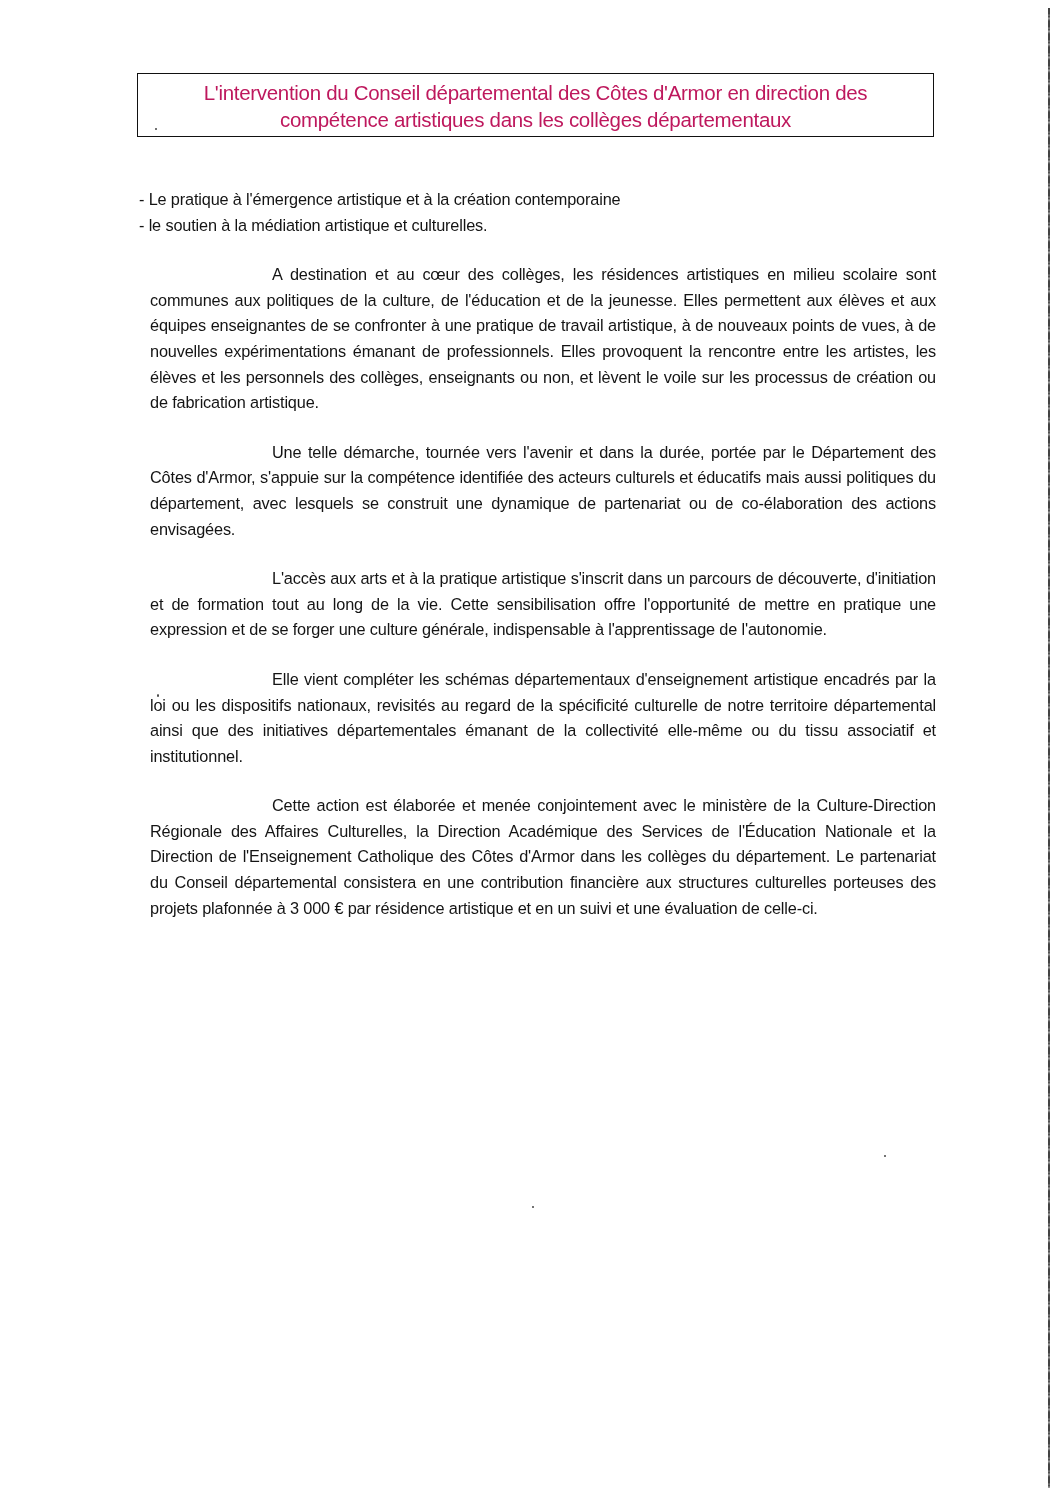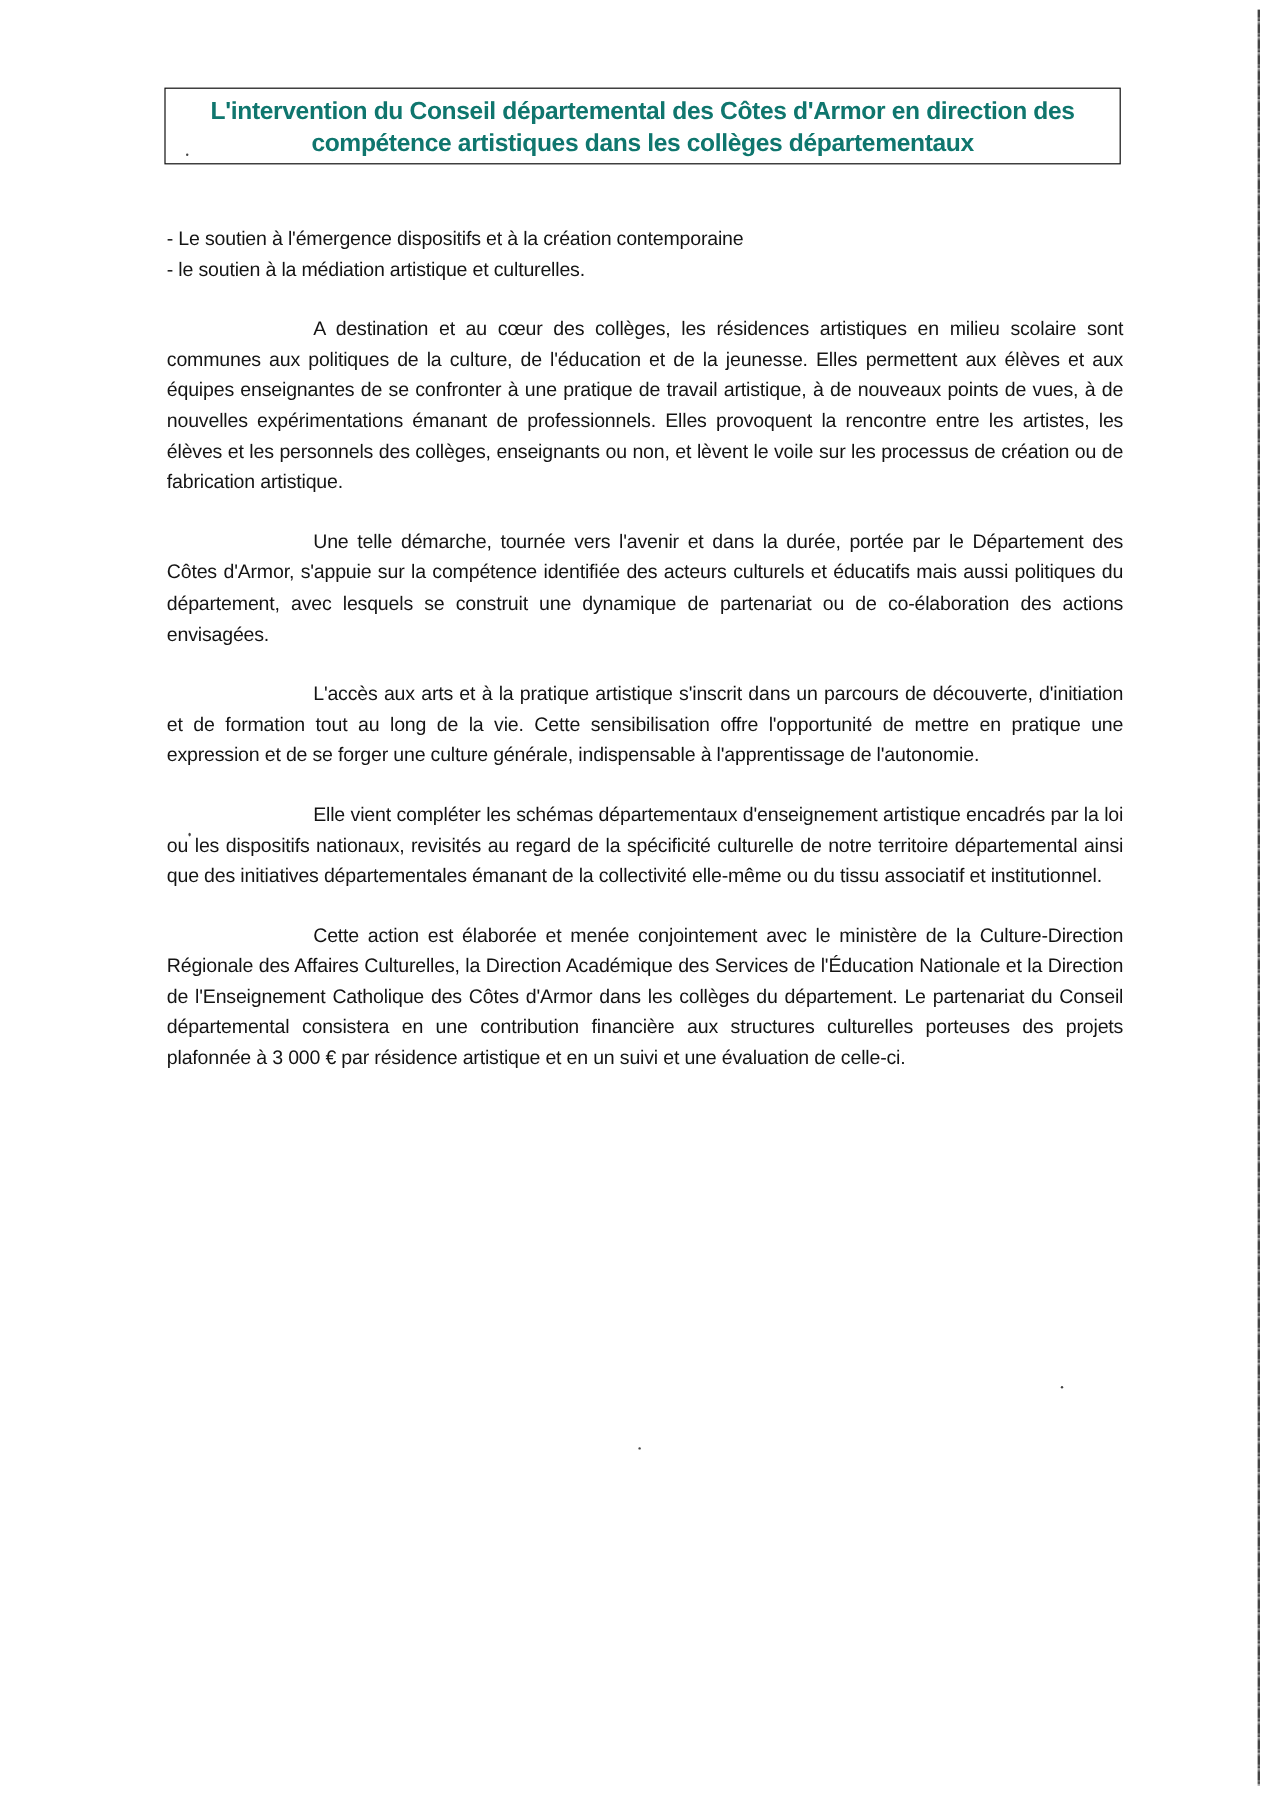--- a/index.html
+++ b/index.html
@@ -31,38 +31,38 @@
       width: 797px;
       height: 64px;
       border: 1.5px solid #111;
       box-sizing: border-box;
       text-align: center;
       padding-top: 5px;
     }
     .title-line {
       display: block;
       font-family: "Liberation Sans", sans-serif;
-      font-weight: bold;
+      font-weight: normal;
       font-size: 20.5px;
       line-height: 27px;
       letter-spacing: -0.3px;
-      color: #0f766e;
+      color: #be185d;
     }
     .content {
       position: absolute;
       left: 139px;
       top: 187px;
       width: 797px;
       font-family: "Liberation Sans", sans-serif;
       font-size: 16.3px;
       line-height: 25.6px;
       color: #141414;
     }
     .para {
-      margin: 0 0 24px 0;
+      margin: 0 0 24px 11px;
       text-align: justify;
       text-indent: 122px;
       letter-spacing: -0.15px;
     }
     .intro-block {
       margin-bottom: 24px;
     }
     .intro-block .para {
       margin: 0;
     }
@@ -81,21 +81,21 @@
 
 <div class="scan-edge"></div>
 
 <div class="title-box">
   <span class="title-line">L'intervention du Conseil départemental des Côtes d'Armor en direction des</span>
   <span class="title-line">compétence artistiques dans les collèges départementaux</span>
 </div>
 
 <div class="content">
   <div class="intro-block">
-    <span class="axis-item">- Le soutien à l'émergence dispositifs et à la création contemporaine</span>
+    <span class="axis-item">- Le pratique à l'émergence artistique et à la création contemporaine</span>
     <span class="axis-item">- le soutien à la médiation artistique et culturelles.</span>
   </div>
 
   <p class="para">A destination et au cœur des collèges, les résidences artistiques en milieu scolaire sont communes aux politiques de la culture, de l'éducation et de la jeunesse. Elles permettent aux élèves et aux équipes enseignantes de se confronter à une pratique de travail artistique, à de nouveaux points de vues, à de nouvelles expérimentations émanant de professionnels. Elles provoquent la rencontre entre les artistes, les élèves et les personnels des collèges, enseignants ou non, et lèvent le voile sur les processus de création ou de fabrication artistique.</p>
   <p class="para">Une telle démarche, tournée vers l'avenir et dans la durée, portée par le Département des Côtes d'Armor, s'appuie sur la compétence identifiée des acteurs culturels et éducatifs mais aussi politiques du département, avec lesquels se construit une dynamique de partenariat ou de co-élaboration des actions envisagées.</p>
   <p class="para">L'accès aux arts et à la pratique artistique s'inscrit dans un parcours de découverte, d'initiation et de formation tout au long de la vie. Cette sensibilisation offre l'opportunité de mettre en pratique une expression et de se forger une culture générale, indispensable à l'apprentissage de l'autonomie.</p>
   <p class="para">Elle vient compléter les schémas départementaux d'enseignement artistique encadrés par la loi ou les dispositifs nationaux, revisités au regard de la spécificité culturelle de notre territoire départemental ainsi que des initiatives départementales émanant de la collectivité elle-même ou du tissu associatif et institutionnel.</p>
   <p class="para">Cette action est élaborée et menée conjointement avec le ministère de la Culture-Direction Régionale des Affaires Culturelles, la Direction Académique des Services de l'Éducation Nationale et la Direction de l'Enseignement Catholique des Côtes d'Armor dans les collèges du département. Le partenariat du Conseil départemental consistera en une contribution financière aux structures culturelles porteuses des projets plafonnée à 3 000 € par résidence artistique et en un suivi et une évaluation de celle-ci.</p>
 </div>
 

